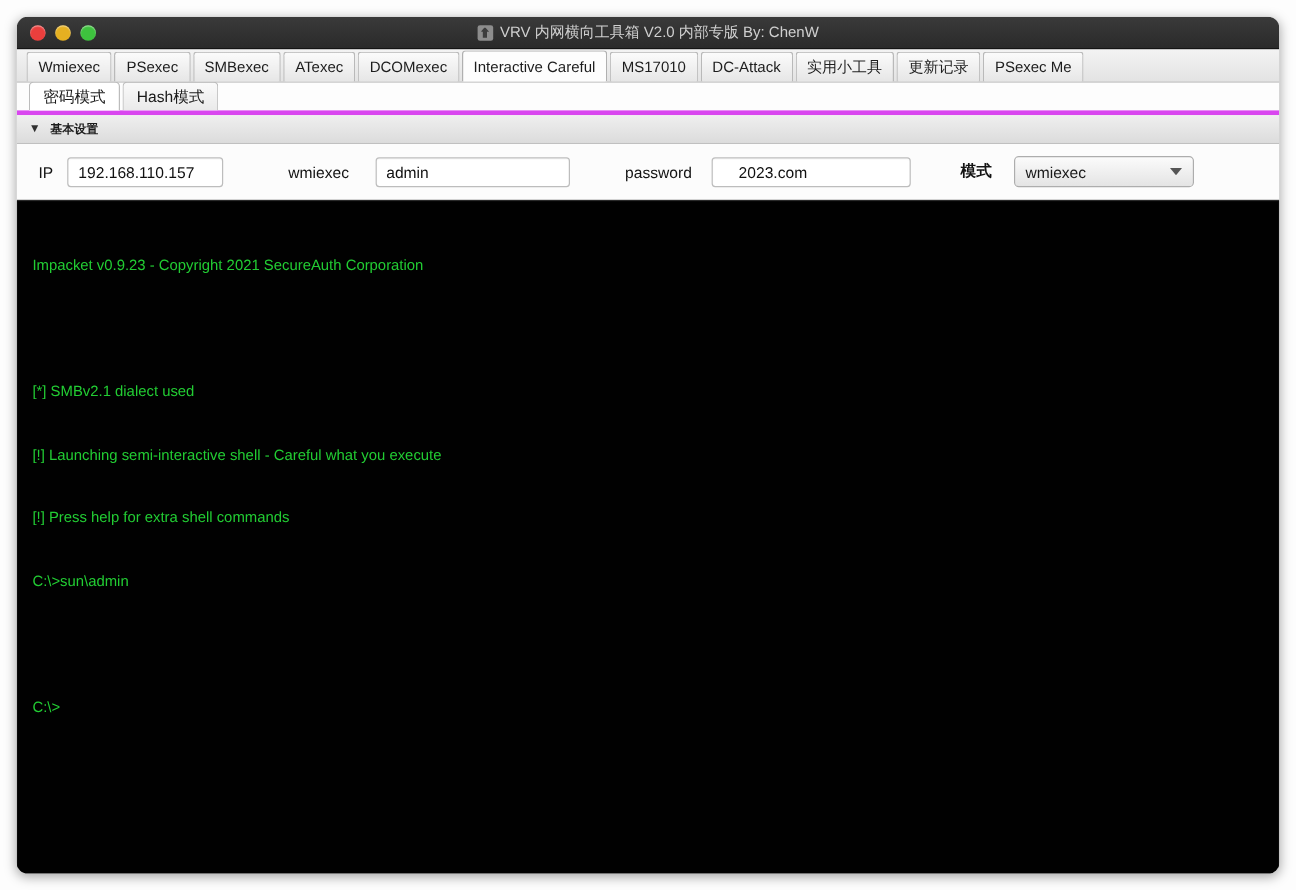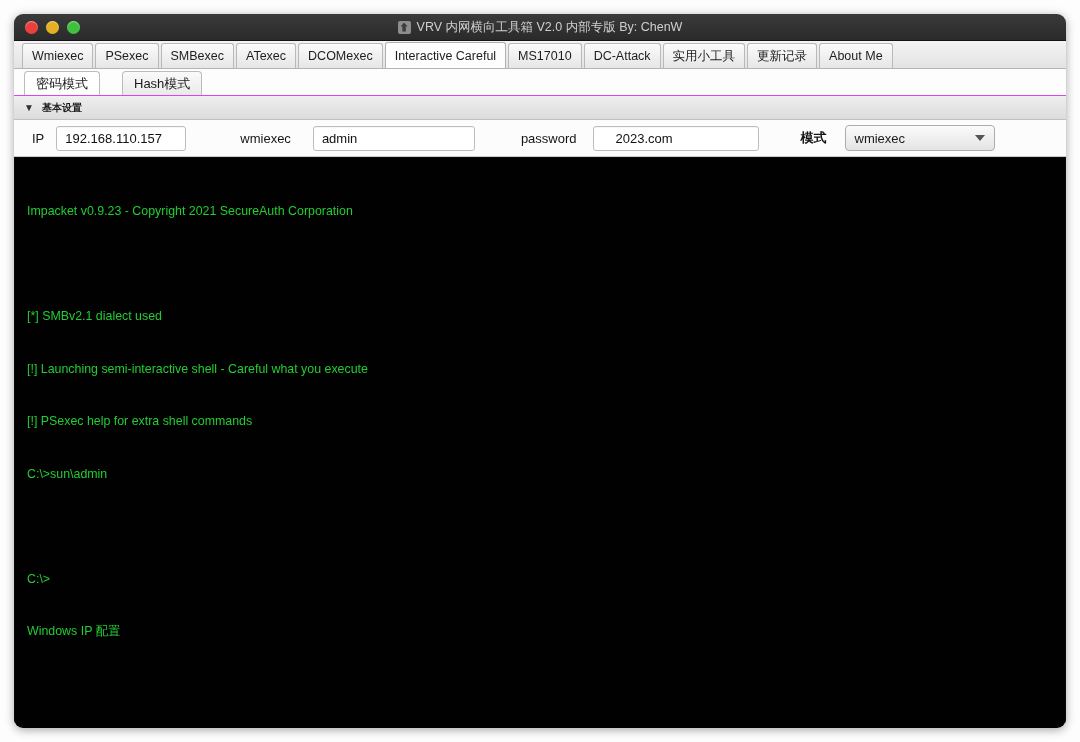--- a/index.html
+++ b/index.html
@@ -120,23 +120,22 @@
     padding: 0;
   }
 
   
   .subtabs {
     height: 27px;
     display: flex;
     align-items: flex-end;
     padding-left: 10px;
     background: #fdfdfd;
-    border-bottom: 1px solid #d946ef;
-    flex: none;
-    gap: 20px;
+    border-bottom: 4px solid #d946ef;
+    flex: none;
   }
   .subtab {
     height: 24px;
     line-height: 24px;
     padding: 0 11px;
     font-size: 13px;
     color: #1a1a1a;
     background: linear-gradient(#fafafa, #eaeaea);
     border: 1px solid #bcbcbc;
     border-bottom: none;
@@ -168,21 +167,21 @@
     line-height: 1;
   }
   .group-title {
     font-size: 10px;
     color: #1c1c1c;
     font-weight: 700;
   }
 
   
   .settings {
-    height: 37px;
+    height: 47px;
     display: flex;
     align-items: center;
     background: #fcfcfc;
     border-bottom: 1px solid #c9c9c9;
     padding: 0 12px 0 18px;
     flex: none;
   }
   .field-label {
     font-size: 13px;
     color: #141414;
@@ -259,21 +258,21 @@
       <div class="tab">Wmiexec</div>
       <div class="tab">PSexec</div>
       <div class="tab">SMBexec</div>
       <div class="tab">ATexec</div>
       <div class="tab">DCOMexec</div>
       <div class="tab active">Interactive Careful</div>
       <div class="tab">MS17010</div>
       <div class="tab">DC-Attack</div>
       <div class="tab">实用小工具</div>
       <div class="tab">更新记录</div>
-      <div class="tab">About Me</div>
+      <div class="tab">PSexec Me</div>
     </div>
 
     <div class="body">
 
       <div class="subtabs">
         <div class="subtab active">密码模式</div>
         <div class="subtab">Hash模式</div>
       </div>
 
       <div class="group-header">
@@ -296,25 +295,24 @@
           <span>wmiexec</span>
           <span class="select-arrow"></span>
         </div>
       </div>
 
       <div class="terminal">
         <div class="term-line">Impacket v0.9.23 - Copyright 2021 SecureAuth Corporation</div>
         <div class="term-line"></div>
         <div class="term-line">[*] SMBv2.1 dialect used</div>
         <div class="term-line">[!] Launching semi-interactive shell - Careful what you execute</div>
-        <div class="term-line">[!] PSexec help for extra shell commands</div>
+        <div class="term-line">[!] Press help for extra shell commands</div>
         <div class="term-line">C:\&gt;sun\admin</div>
         <div class="term-line"></div>
         <div class="term-line">C:\&gt;</div>
-        <div class="term-line">Windows IP 配置</div>
         <div class="term-line"></div>
         
         
         
         
         
         
         
         
         

